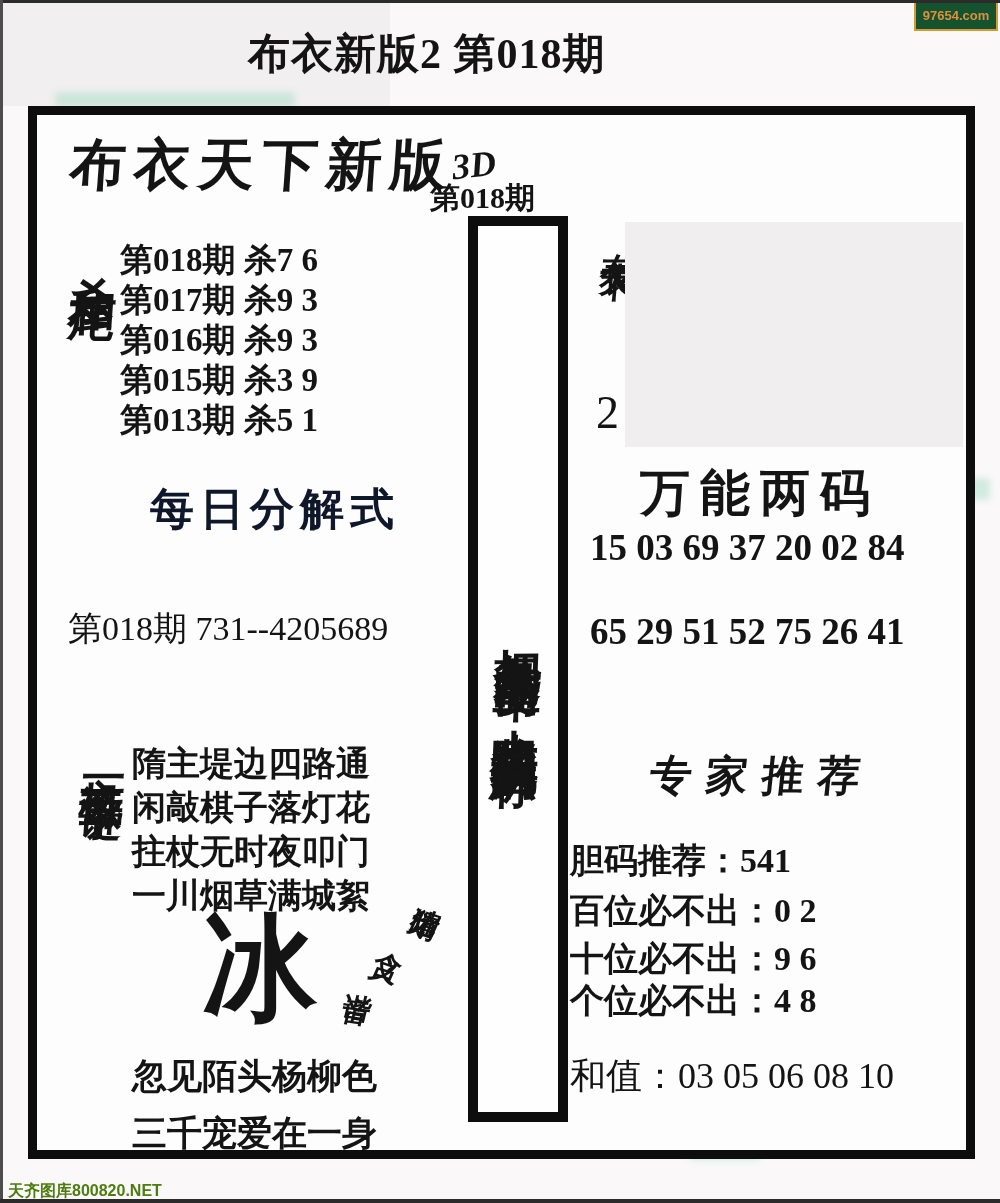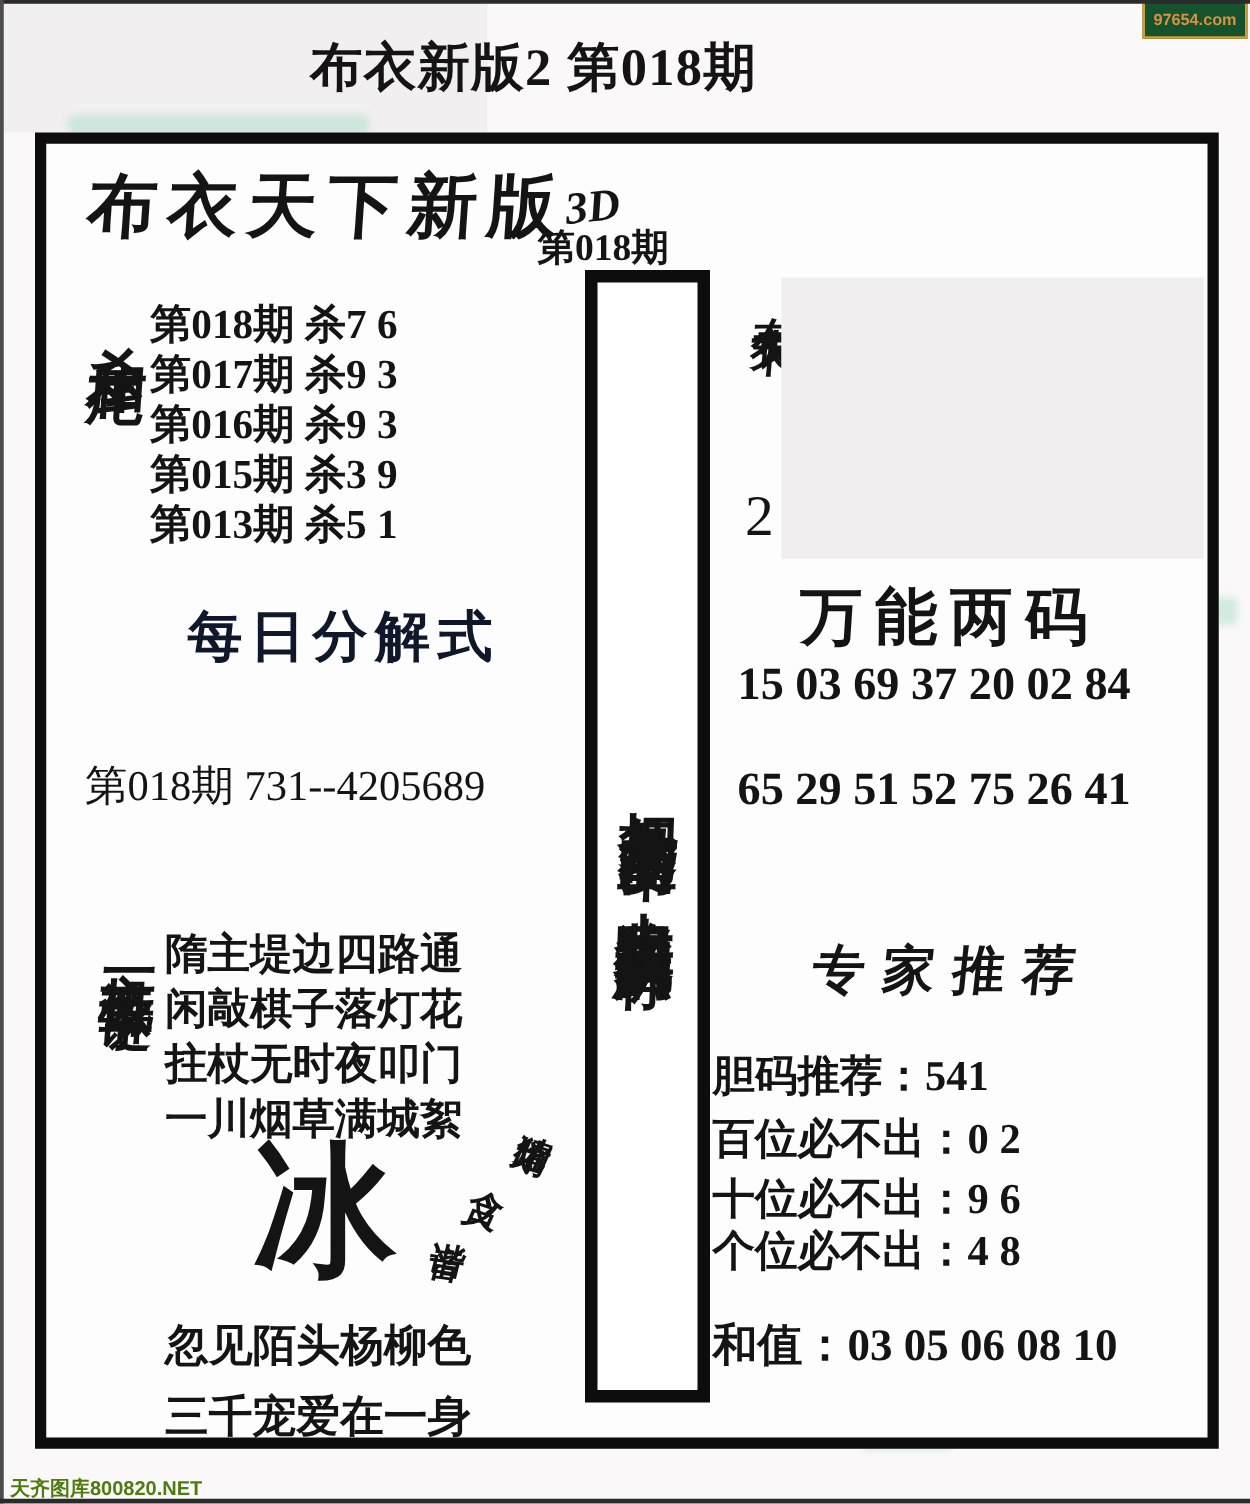--- a/index.html
+++ b/index.html
@@ -78,21 +78,21 @@
 
   .codes-heading{position:absolute;left:640px;top:460px;font-size:50px;font-weight:600;
     letter-spacing:10px;white-space:nowrap;}
   .codes-row1{position:absolute;left:590px;top:526px;font-size:37px;font-weight:700;white-space:nowrap;}
   .codes-row2{position:absolute;left:590px;top:610px;font-size:37px;font-weight:700;white-space:nowrap;font-family:Liberation Serif, serif;}
 
   .expert-heading{position:absolute;left:650px;top:748px;font-size:42px;font-weight:700;
     letter-spacing:14px;white-space:nowrap;transform:skewX(-6deg);}
   .exp-line{position:absolute;left:570px;font-size:34px;font-weight:700;white-space:nowrap;}
   .exp-0{top:838px;} .exp-1{top:888px;} .exp-2{top:936px;} .exp-3{top:978px;}
-  .exp-sum{position:absolute;left:570px;top:1052px;font-size:36px;font-weight:700;white-space:nowrap;}
+  .exp-sum{position:absolute;left:570px;top:1052px;font-size:36px;font-weight:400;white-space:nowrap;}
 
   .footer-red{position:absolute;left:8px;top:1181px;
     font-family:"Liberation Sans","DejaVu Sans",sans-serif;
     font-size:16px;font-weight:700;color:#4d7c0f;white-space:nowrap;}
 
   .wm{position:absolute;background:rgba(160,220,195,0.45);filter:blur(3px);border-radius:4px;}
 </style>
 </head>
 <body>
 

